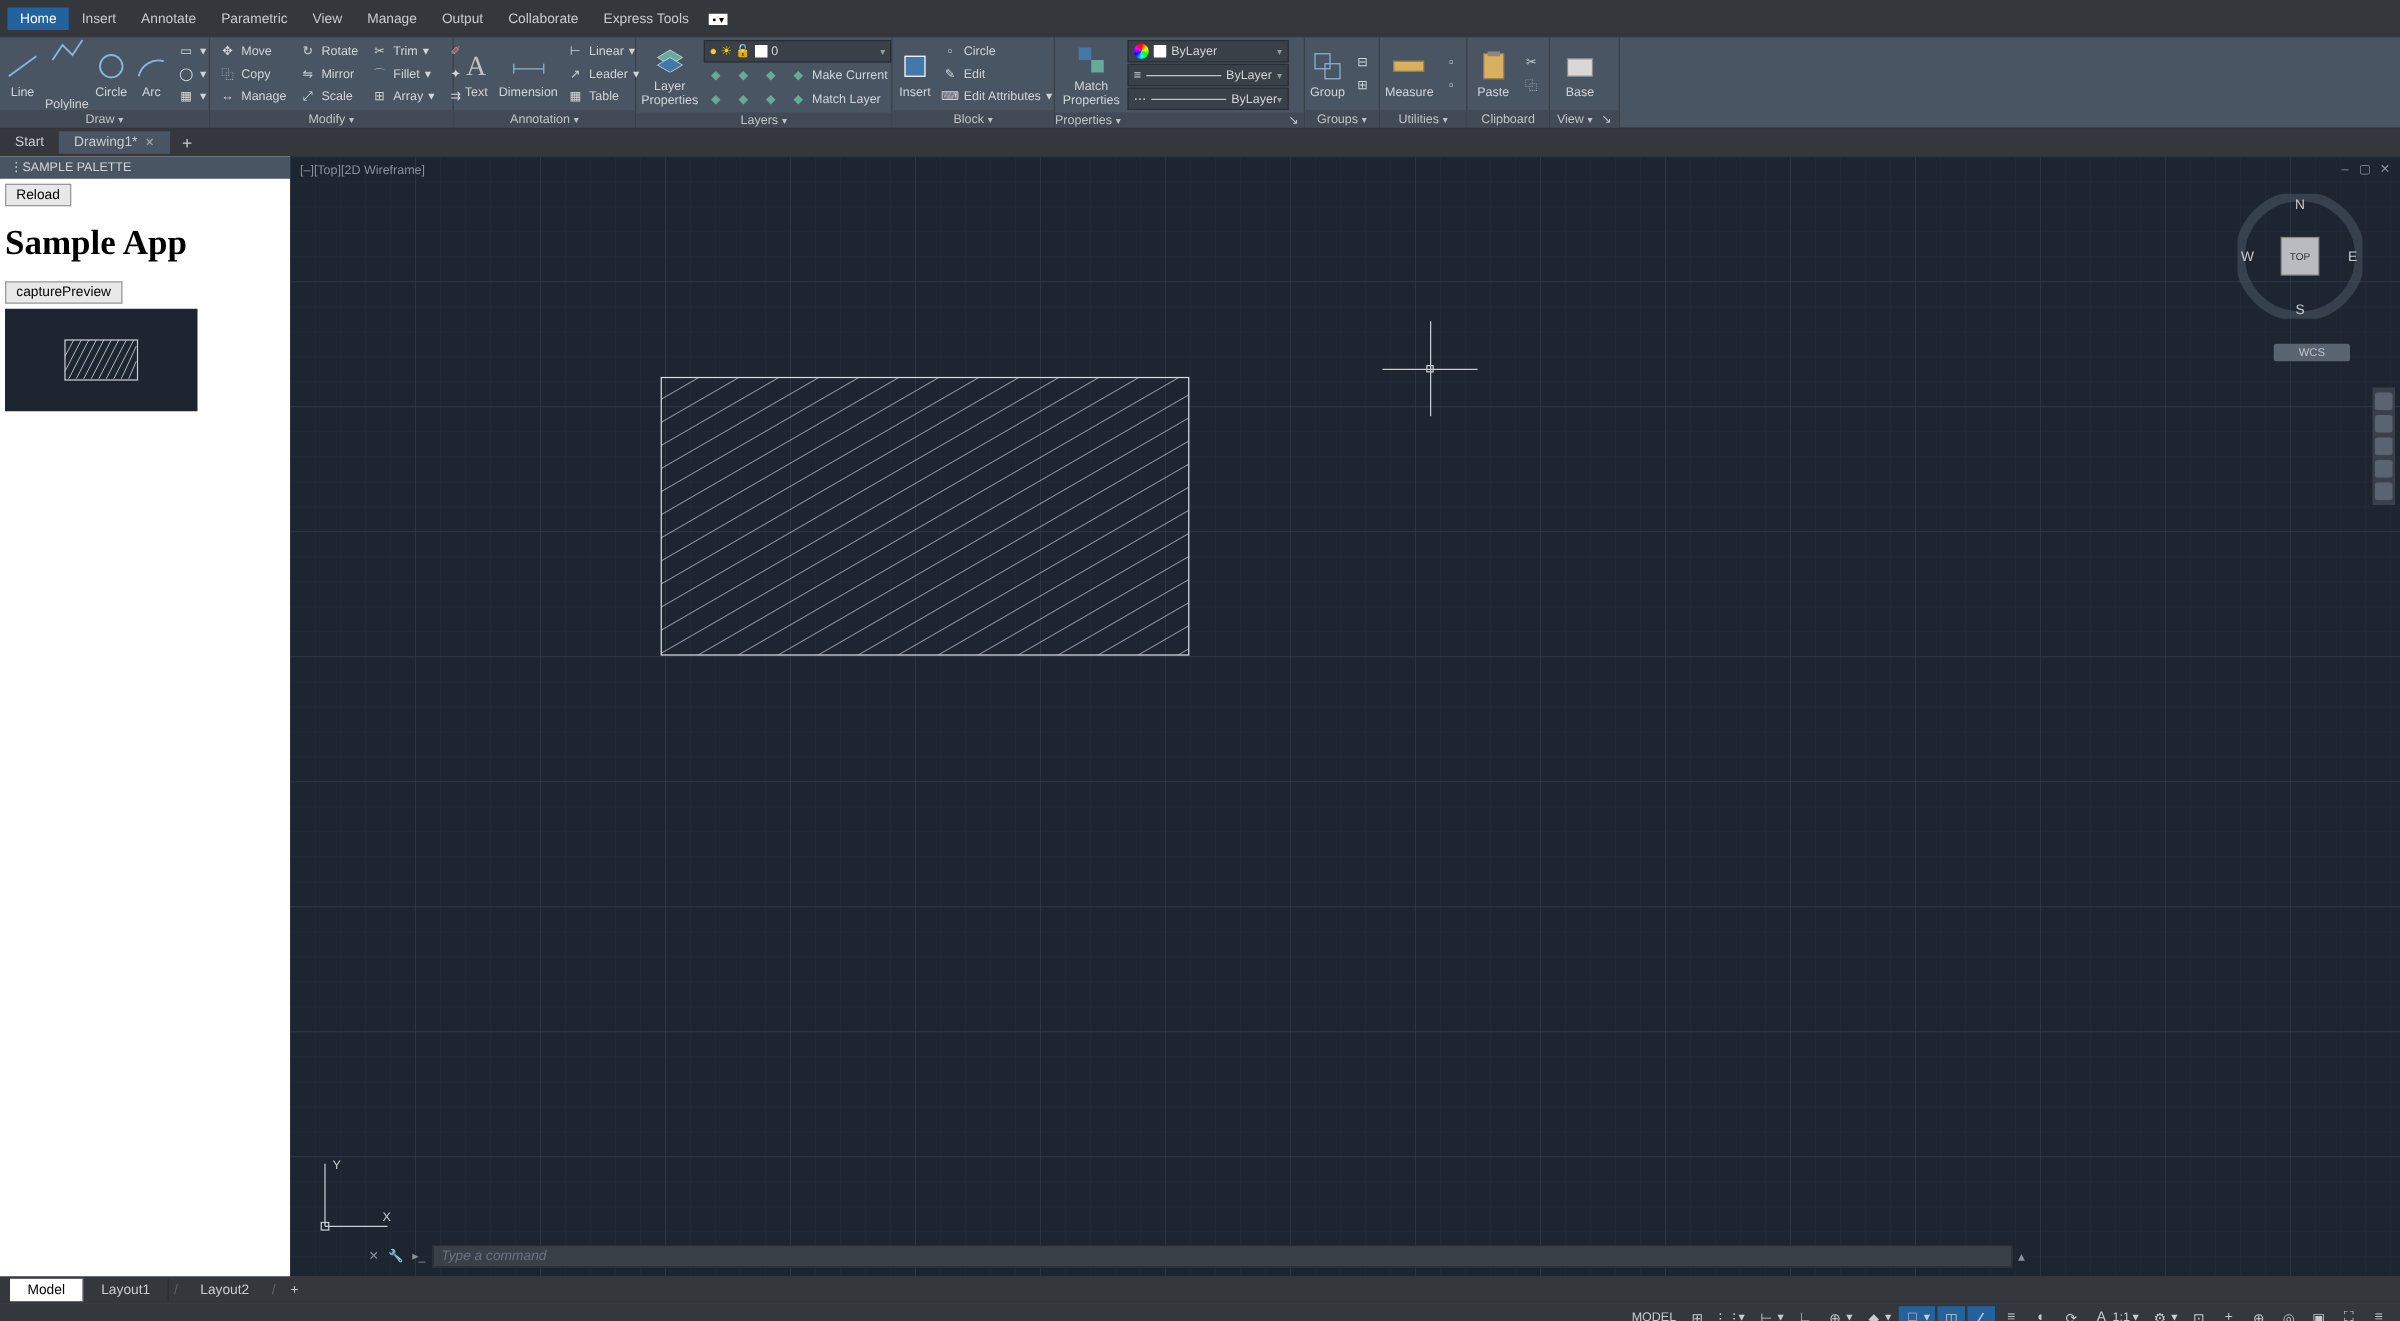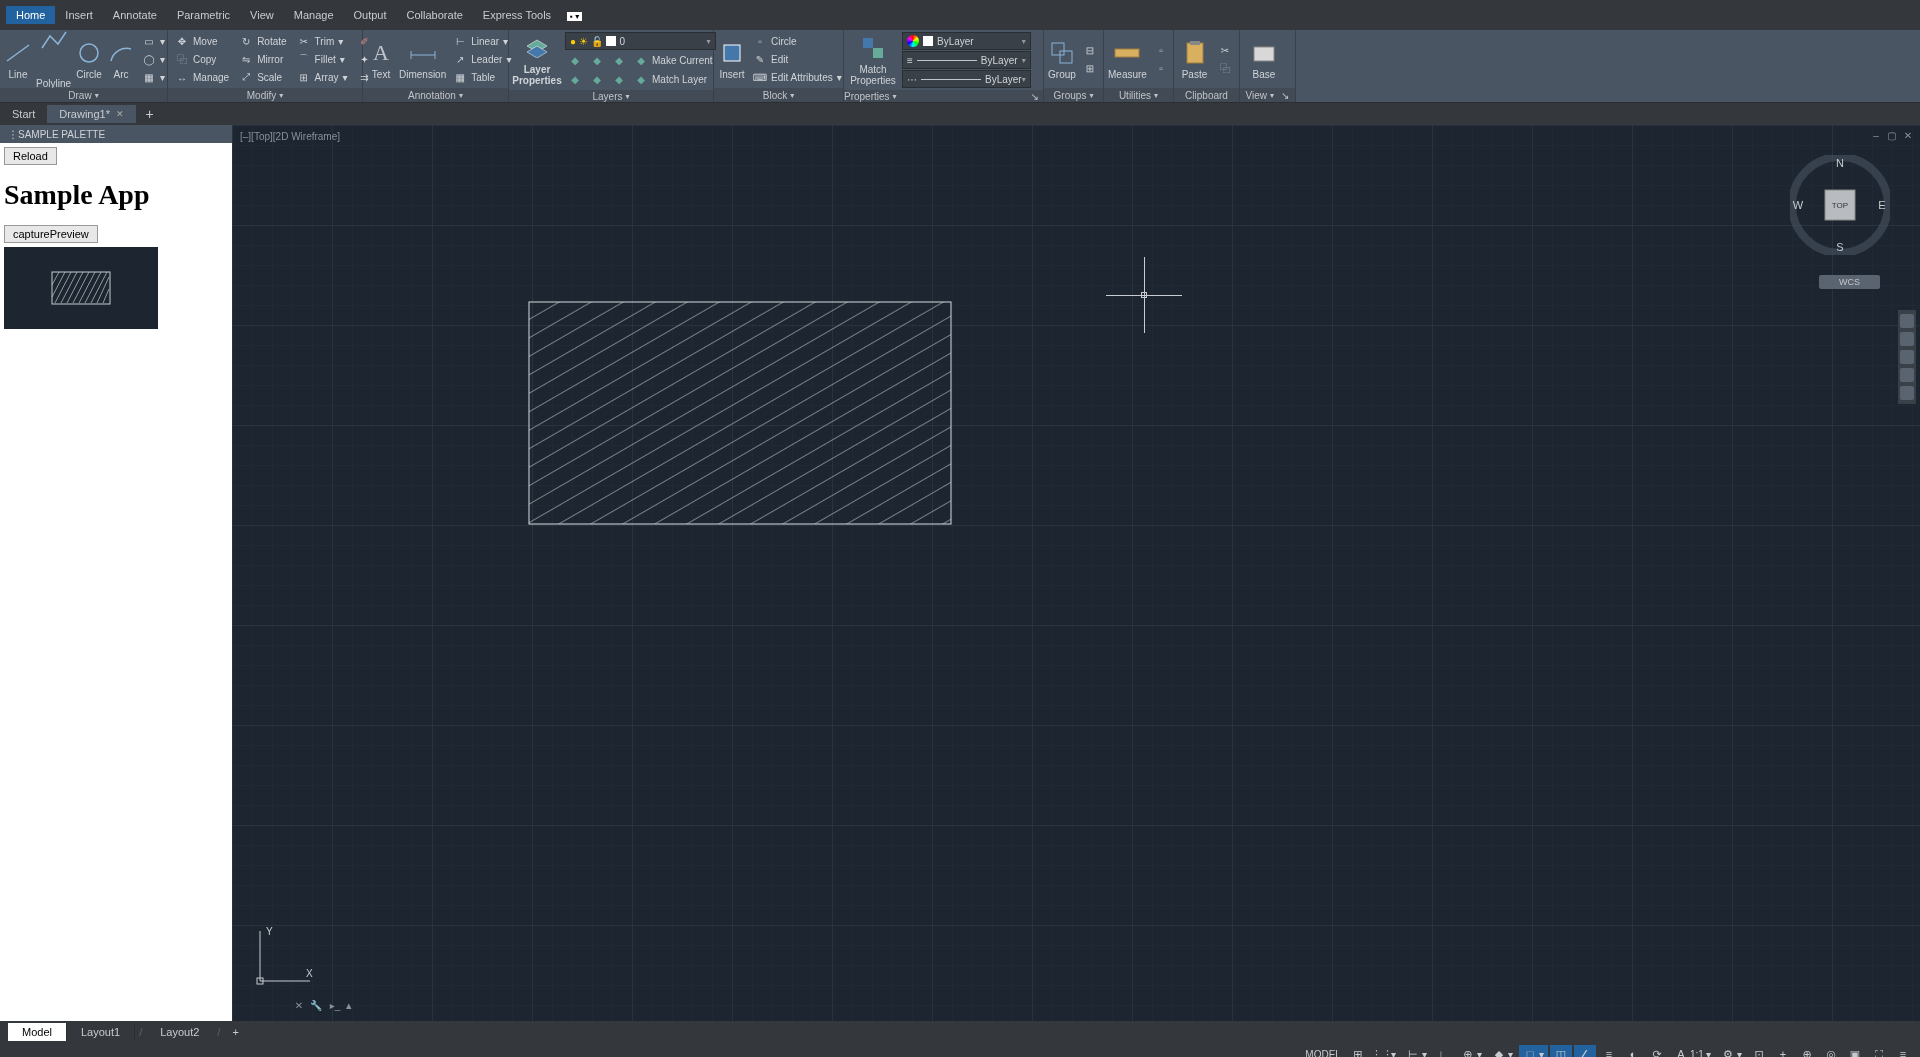--- a/index.html
+++ b/index.html
@@ -238,21 +238,21 @@
   <div class="panel" style="width:205px;">
     <div class="panel-body" style="flex-direction:column;align-items:stretch;gap:1px;">
       <div style="display:flex;gap:4px;align-items:center;">
         <div class="big-btn" style="width:48px;height:52px;">
           <span class="ico">
               <svg width="24" height="20">
                 <path d="M12 2 L22 8 L12 14 L2 8 Z" fill="#6a9" stroke="#fff" stroke-width="0.5"></path>
                 <path d="M12 8 L22 14 L12 20 L2 14 Z" fill="#47a" stroke="#fff" stroke-width="0.5"></path>
               </svg>
             </span>
-          <span class="lbl" style="white-space:pre-line;font-weight:bold;">Layer
+          <span class="lbl" style="white-space:pre-line;">Layer
 Properties</span>
         </div>
         <div class="col" style="flex:1;gap:1px;">
           <div class="dropdown">
             <span style="display:flex;gap:3px;align-items:center;">
                 <span style="color:#fc0;">●</span>
                 <span style="color:#fc0;">☀</span>
                 <span style="color:#89a;">🔓</span>
                 <span style="width:10px;height:10px;background:#fff;display:inline-block;"></span>
                 <span>0</span>
@@ -575,20 +575,23 @@
         <rect x="7" y="57" width="6" height="6" fill="none" stroke="#c8ccd0"></rect>
       </svg>
     </div>
 
     <div class="cmdline-wrap">
       <div class="cmd-icons">
         <span>✕</span>
         <span>🔧</span>
         <span>▸_</span>
       </div>
+      <div class="cmdline">
+        <span>Type a command</span>
+      </div>
       <span style="color:#8a9199;">▴</span>
     </div>
   </div>
 </div>
 
 <div class="layouttabs">
   <div class="layouttab active">Model</div>
   <div class="layouttab"><span>Layout1</span></div>
   <span class="layouttab-sep">/</span>
   <div class="layouttab" style="border-right:none;"><span>Layout2</span></div>

